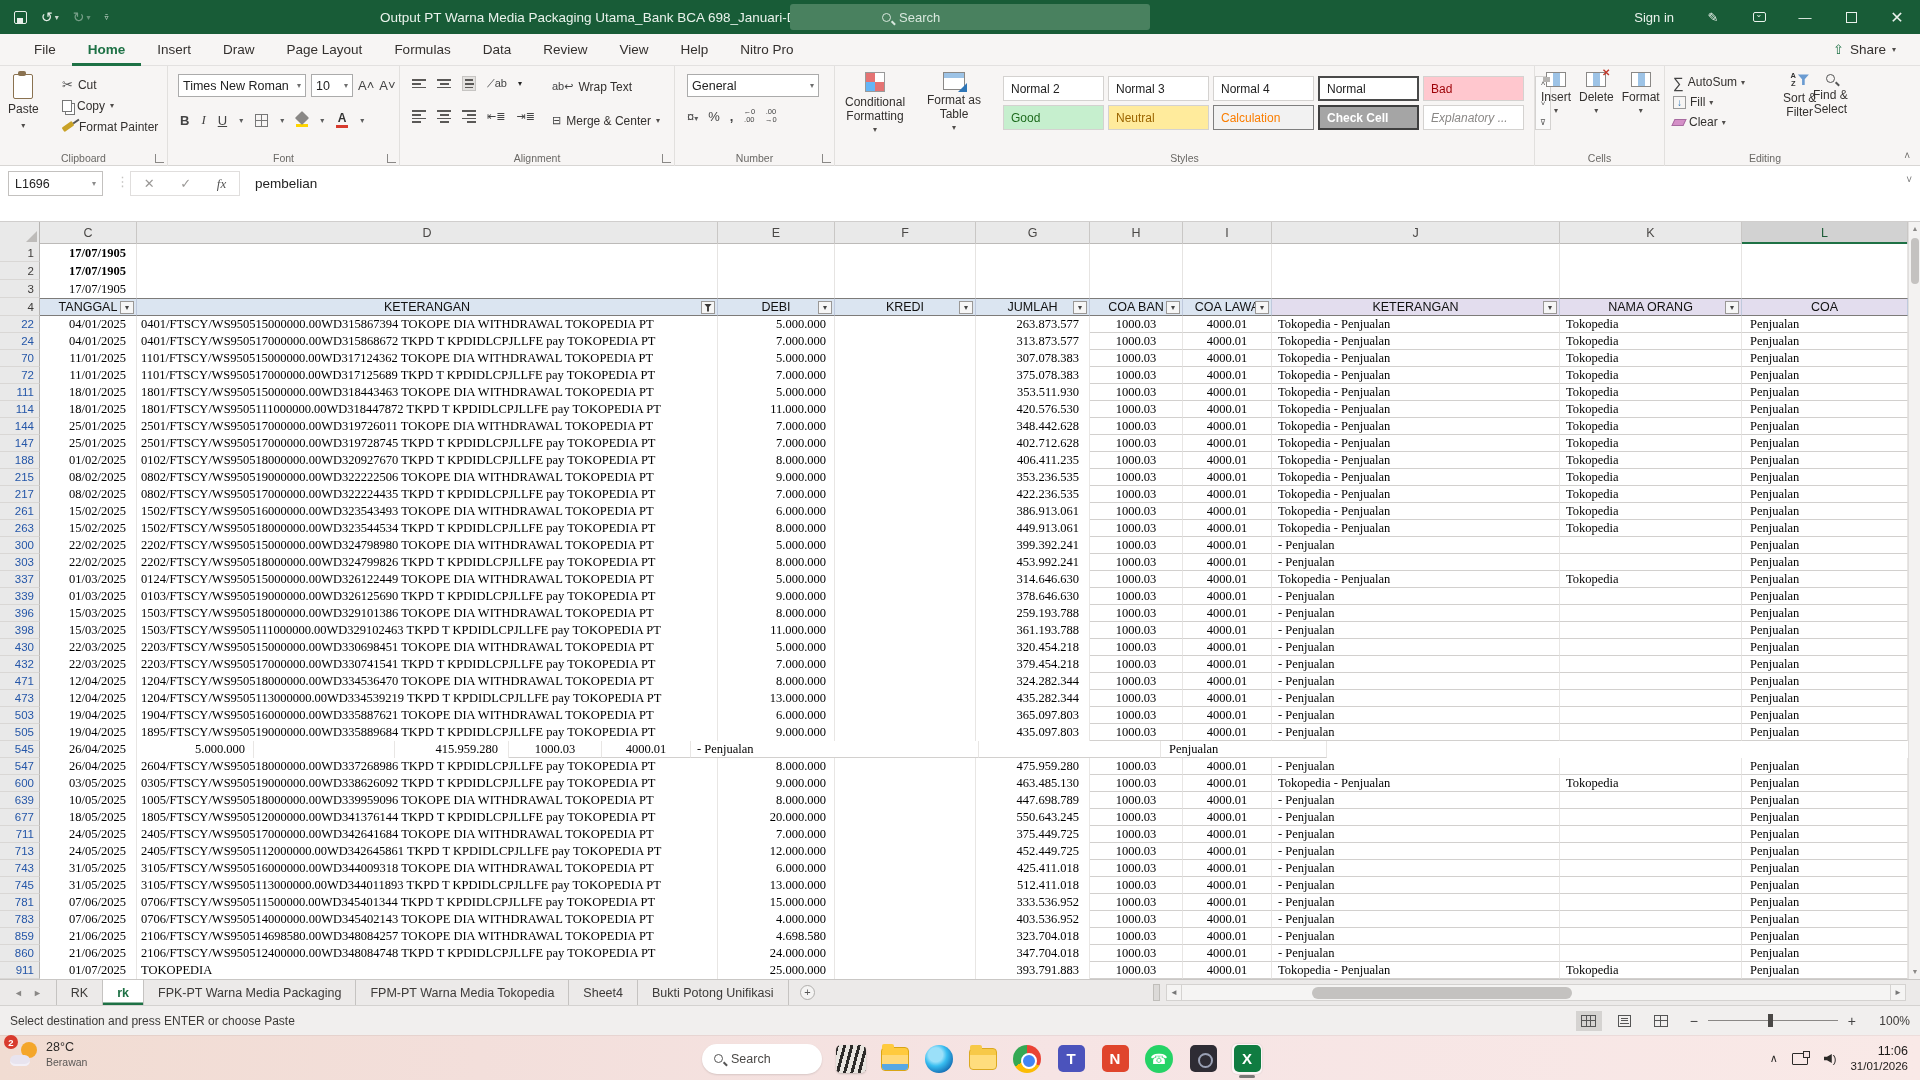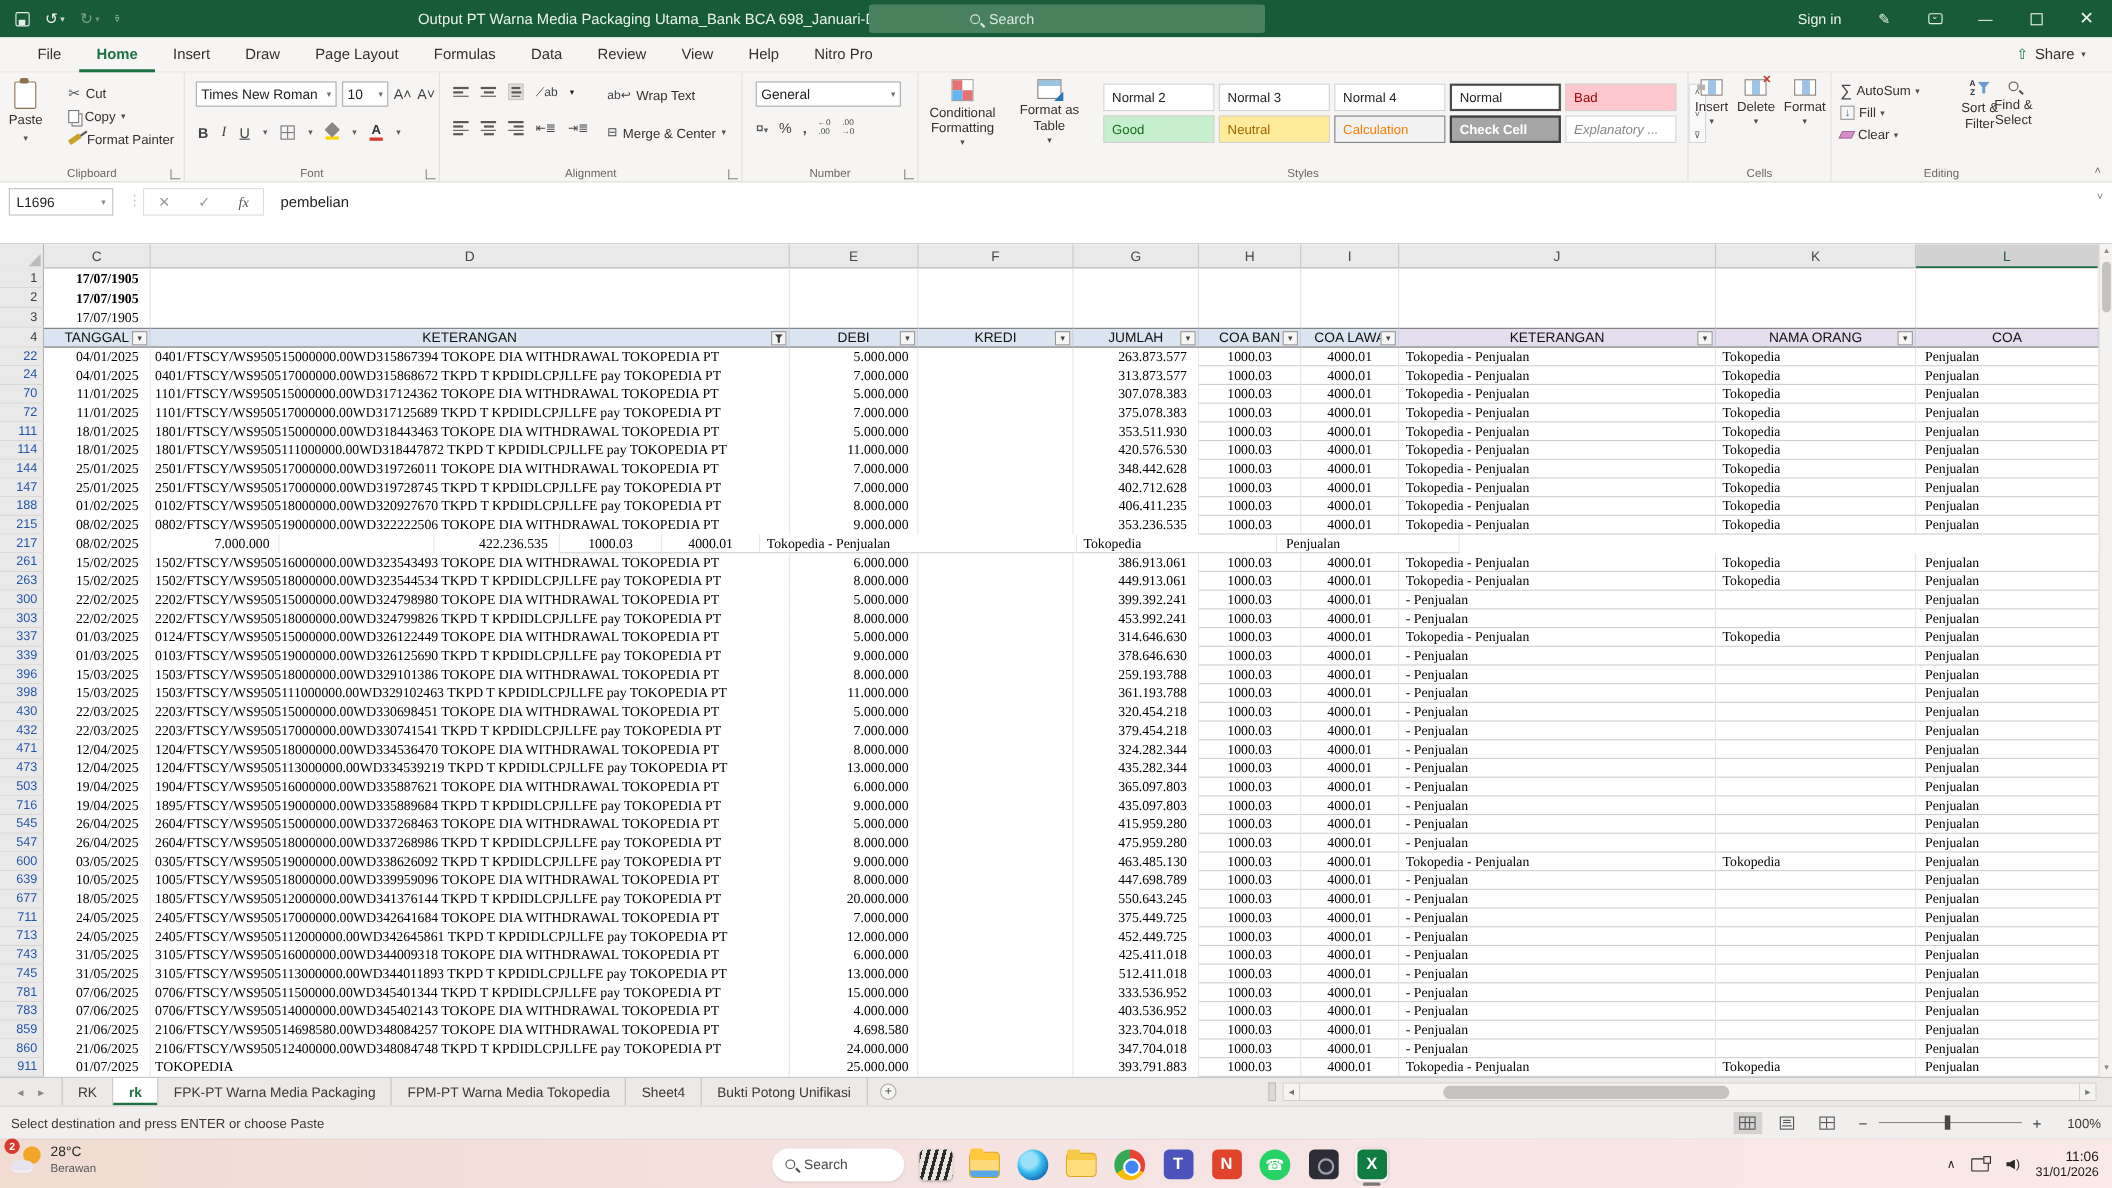--- a/index.html
+++ b/index.html
@@ -741,20 +741,21 @@
           <div class="cell c-g t-g">353.236.535</div>
           <div class="cell c-h t-h">1000.03</div>
           <div class="cell c-i t-i">4000.01</div>
           <div class="cell c-j t-j">Tokopedia - Penjualan</div>
           <div class="cell c-k t-k">Tokopedia</div>
           <div class="cell c-l t-l">Penjualan</div>
         </div>
         <div class="row drow">
           <div class="gut blue">217</div>
           <div class="cell c-c t-c">08/02/2025</div>
+          <div class="cell c-d t-d">0802/FTSCY/WS950517000000.00WD322224435 TKPD T KPDIDLCPJLLFE pay TOKOPEDIA PT</div>
           <div class="cell c-e t-e">7.000.000</div>
           <div class="cell c-f t-f"></div>
           <div class="cell c-g t-g">422.236.535</div>
           <div class="cell c-h t-h">1000.03</div>
           <div class="cell c-i t-i">4000.01</div>
           <div class="cell c-j t-j">Tokopedia - Penjualan</div>
           <div class="cell c-k t-k">Tokopedia</div>
           <div class="cell c-l t-l">Penjualan</div>
         </div>
         <div class="row drow">
@@ -920,36 +921,35 @@
           <div class="cell c-e t-e">6.000.000</div>
           <div class="cell c-f t-f"></div>
           <div class="cell c-g t-g">365.097.803</div>
           <div class="cell c-h t-h">1000.03</div>
           <div class="cell c-i t-i">4000.01</div>
           <div class="cell c-j t-j">- Penjualan</div>
           <div class="cell c-k t-k"></div>
           <div class="cell c-l t-l">Penjualan</div>
         </div>
         <div class="row drow">
-          <div class="gut blue">716</div>
+          <div class="gut blue">505</div>
           <div class="cell c-c t-c">19/04/2025</div>
           <div class="cell c-d t-d">1895/FTSCY/WS950519000000.00WD335889684 TKPD T KPDIDLCPJLLFE pay TOKOPEDIA PT</div>
           <div class="cell c-e t-e">9.000.000</div>
           <div class="cell c-f t-f"></div>
           <div class="cell c-g t-g">435.097.803</div>
           <div class="cell c-h t-h">1000.03</div>
           <div class="cell c-i t-i">4000.01</div>
           <div class="cell c-j t-j">- Penjualan</div>
           <div class="cell c-k t-k"></div>
           <div class="cell c-l t-l">Penjualan</div>
         </div>
         <div class="row drow">
           <div class="gut blue">545</div>
           <div class="cell c-c t-c">26/04/2025</div>
-          <div class="cell c-d t-d">2604/FTSCY/WS950515000000.00WD337268463 TOKOPE DIA WITHDRAWAL TOKOPEDIA PT</div>
           <div class="cell c-e t-e">5.000.000</div>
           <div class="cell c-f t-f"></div>
           <div class="cell c-g t-g">415.959.280</div>
           <div class="cell c-h t-h">1000.03</div>
           <div class="cell c-i t-i">4000.01</div>
           <div class="cell c-j t-j">- Penjualan</div>
           <div class="cell c-k t-k"></div>
           <div class="cell c-l t-l">Penjualan</div>
         </div>
         <div class="row drow">

